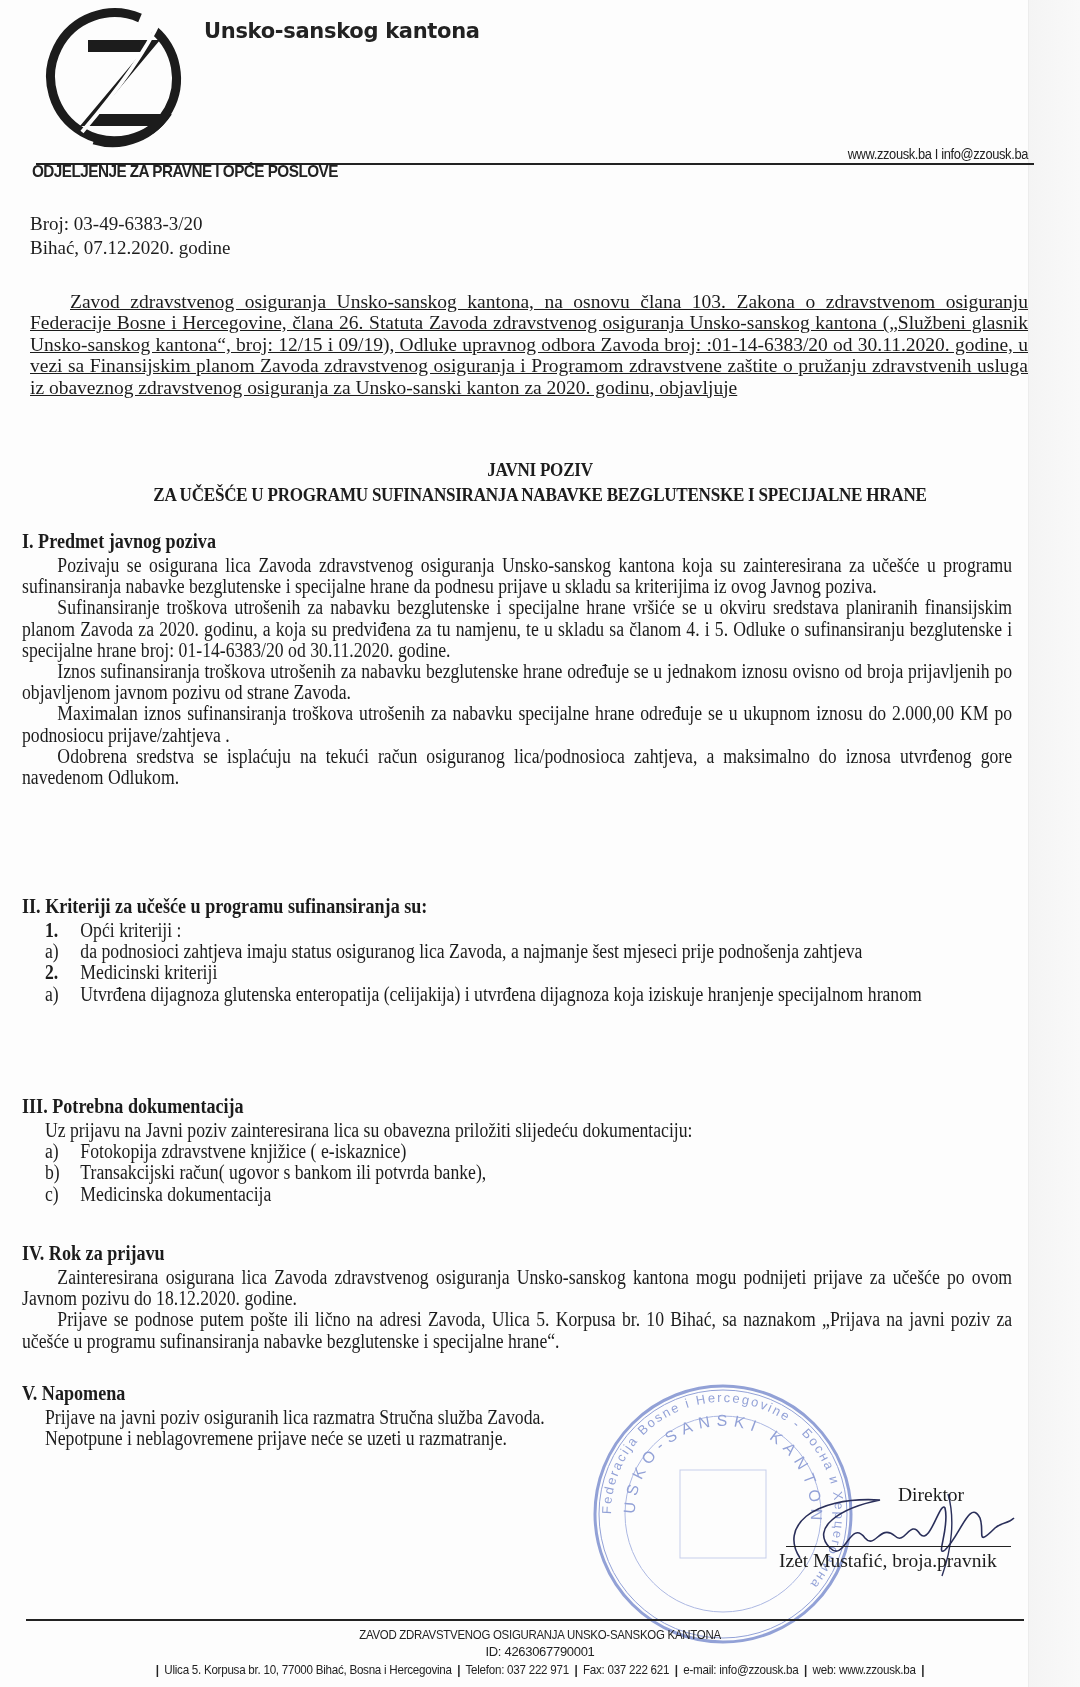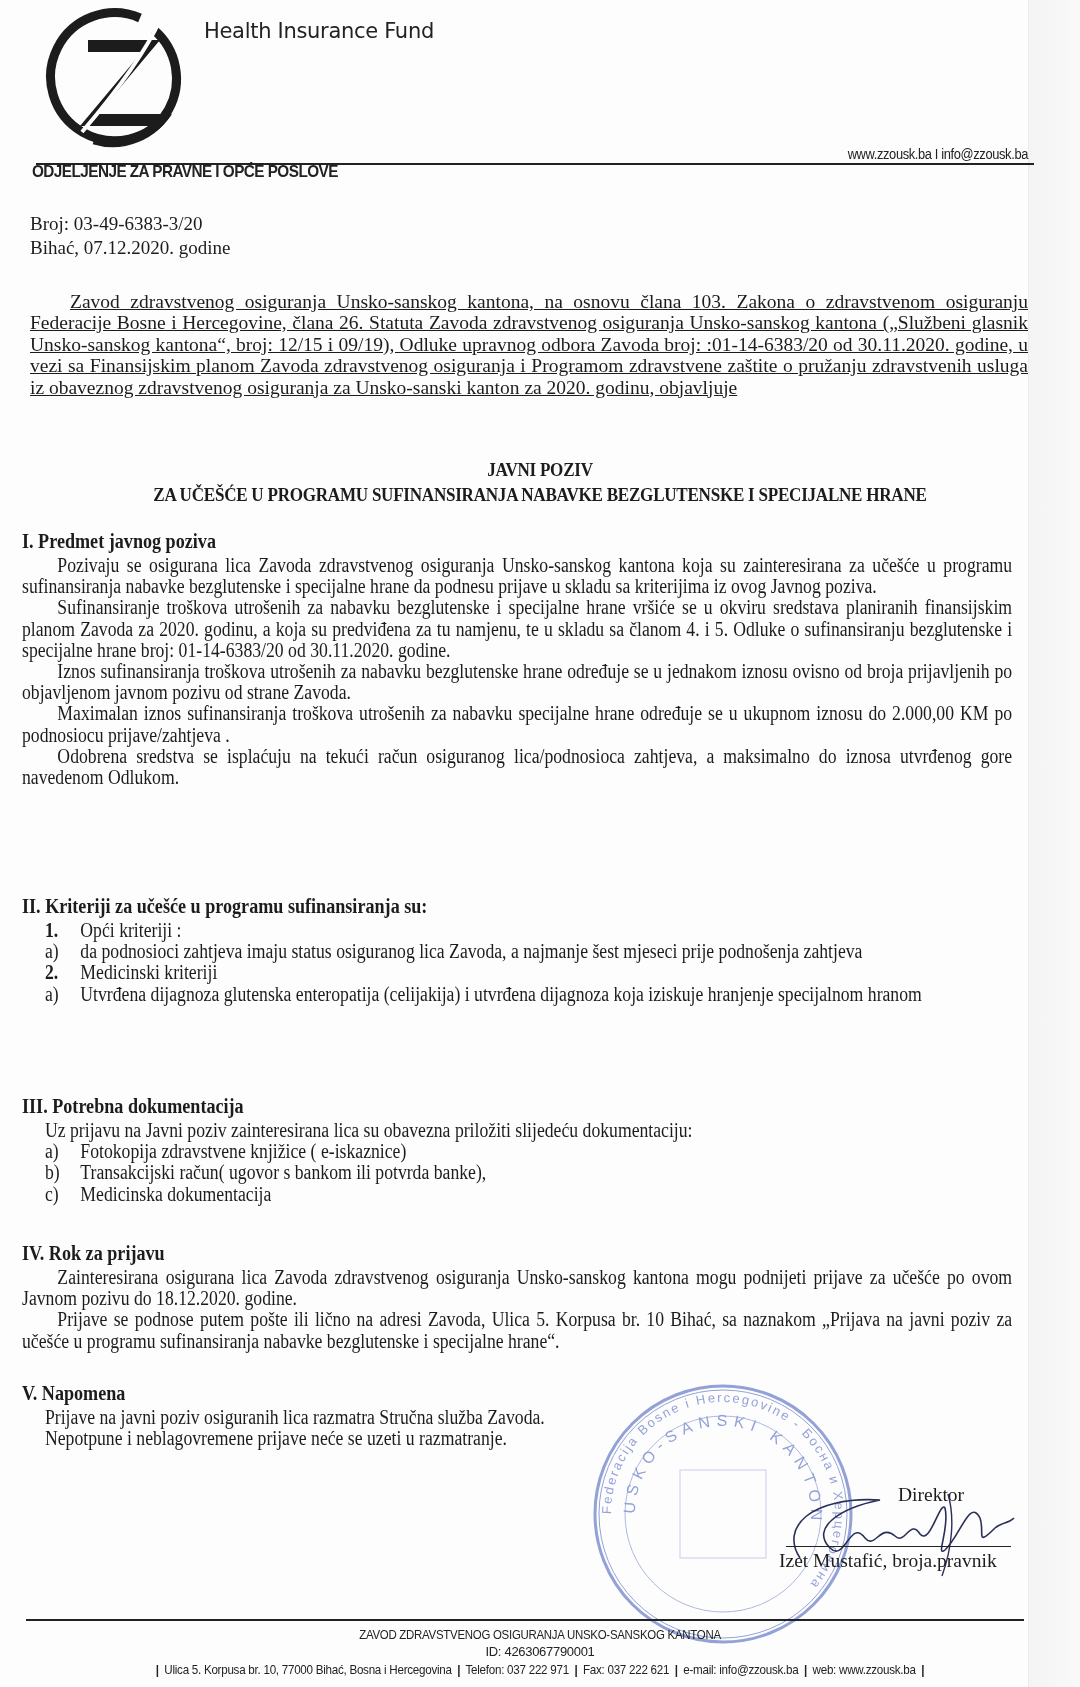--- a/index.html
+++ b/index.html
@@ -65,21 +65,21 @@
 <div class="page-edge"></div>
 
 <svg class="logo" viewBox="0 0 156 148">
   <path d="M104 14 A64 64 0 1 0 132 108" fill="none" stroke="#1c1c1c" stroke-width="9"></path>
   <path d="M118 26 A64 64 0 0 1 58 136" fill="none" stroke="#1c1c1c" stroke-width="9"></path>
   <path d="M52 36 L124 36 L62 110 L126 110 L126 122 L44 122 L106 48 L52 48 Z" fill="#1c1c1c"></path>
   <path d="M124 16 Q104 60 46 128" fill="none" stroke="#fdfdfd" stroke-width="4"></path>
 </svg>
 
 <div class="org-lines">
-  <div>Health Insurance Fund</div>
+  <div class="b">Unsko-sanskog kantona</div>
 </div>
 
 <div class="web-contact">www.zzousk.ba I info@zzousk.ba</div>
 <div class="header-rule"></div>
 <div class="dept">ODJELJENJE ZA PRAVNE I OPĆE POSLOVE</div>
 
 <div class="txt meta">
   <div>Broj: 03-49-6383-3/20</div>
   <div>Bihać, 07.12.2020. godine</div>
 </div>

